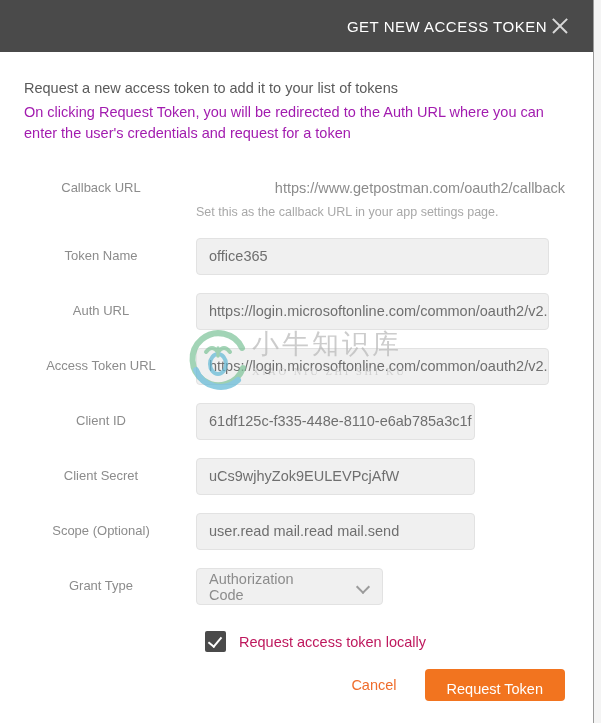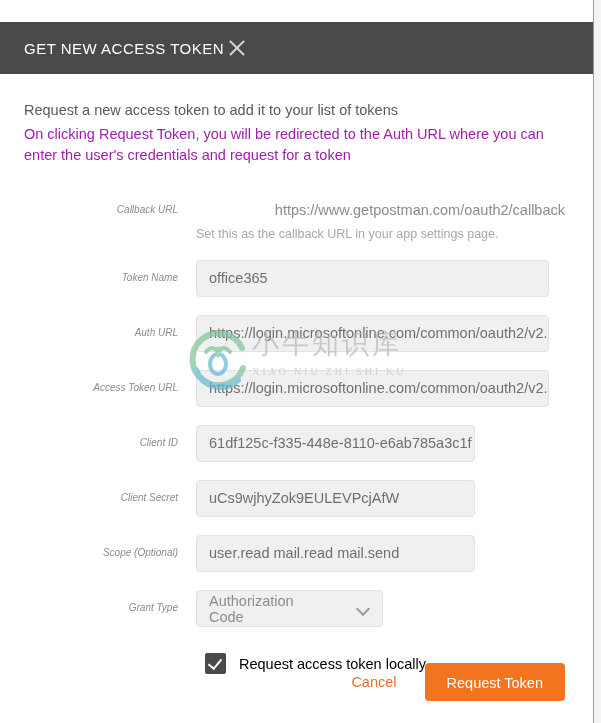--- a/index.html
+++ b/index.html
@@ -28,23 +28,22 @@
     border-right: 1px solid #9b9b9b;
     overflow: hidden;
   }
 
   
   .modal-header {
     height: 52px;
     background: #4a4a4a;
     display: flex;
     align-items: center;
-    justify-content: flex-start;
+    justify-content: flex-end;
     padding: 0 20px 0 24px;
-    margin-top: 22px;
   }
   .modal-title {
     color: #ffffff;
     font-size: 15px;
     letter-spacing: 0.5px;
     font-weight: 400;
     white-space: nowrap;
   }
   .close-btn {
     width: 26px; height: 26px;
@@ -86,28 +85,27 @@
   }
   .row {
     display: flex;
     align-items: flex-start;
     margin-bottom: 18px;
   }
   .row.tight { margin-bottom: 14px; }
   .label {
     width: 172px;
     min-width: 172px;
-    text-align: right;
-    font-size: 10px;
+    text-align: center;
+    font-size: 13px;
     color: #8c8c8c;
     padding-right: 18px;
     padding-top: 9px;
     line-height: 18px;
     white-space: nowrap;
-    font-style: italic;
   }
   .field { flex: 1; min-width: 0; }
 
   .static-val {
     font-size: 14.5px;
     color: #8c8c8c;
     padding-top: 9px;
     line-height: 18px;
     text-align: right;
   }
@@ -188,21 +186,21 @@
     content: "";
     position: absolute;
     left: 6px; top: 3px;
     width: 6px; height: 11px;
     border-right: 2.4px solid #ffffff;
     border-bottom: 2.4px solid #ffffff;
     transform: rotate(40deg);
   }
   .check-label {
     font-size: 14.5px;
-    color: #000000;
+    color: #be185d;
     margin-left: 13px;
   }
 
   
   .modal-footer {
     position: absolute;
     left: 0; right: 0;
     bottom: 22px;
     display: flex;
     align-items: center;
@@ -220,21 +218,21 @@
     padding: 6px 4px;
   }
   .primary-btn {
     background: #f2741f;
     color: #ffffff;
     border: none;
     border-radius: 4px;
     font-size: 14.5px;
     font-family: "Liberation Sans", sans-serif;
     padding: 12px 22px;
-    height: 38px;
+    height: 32px;
     cursor: pointer;
     white-space: nowrap;
   }
 
   
   .watermark {
     position: absolute;
     left: 186px;
     top: 326px;
     width: 320px;

